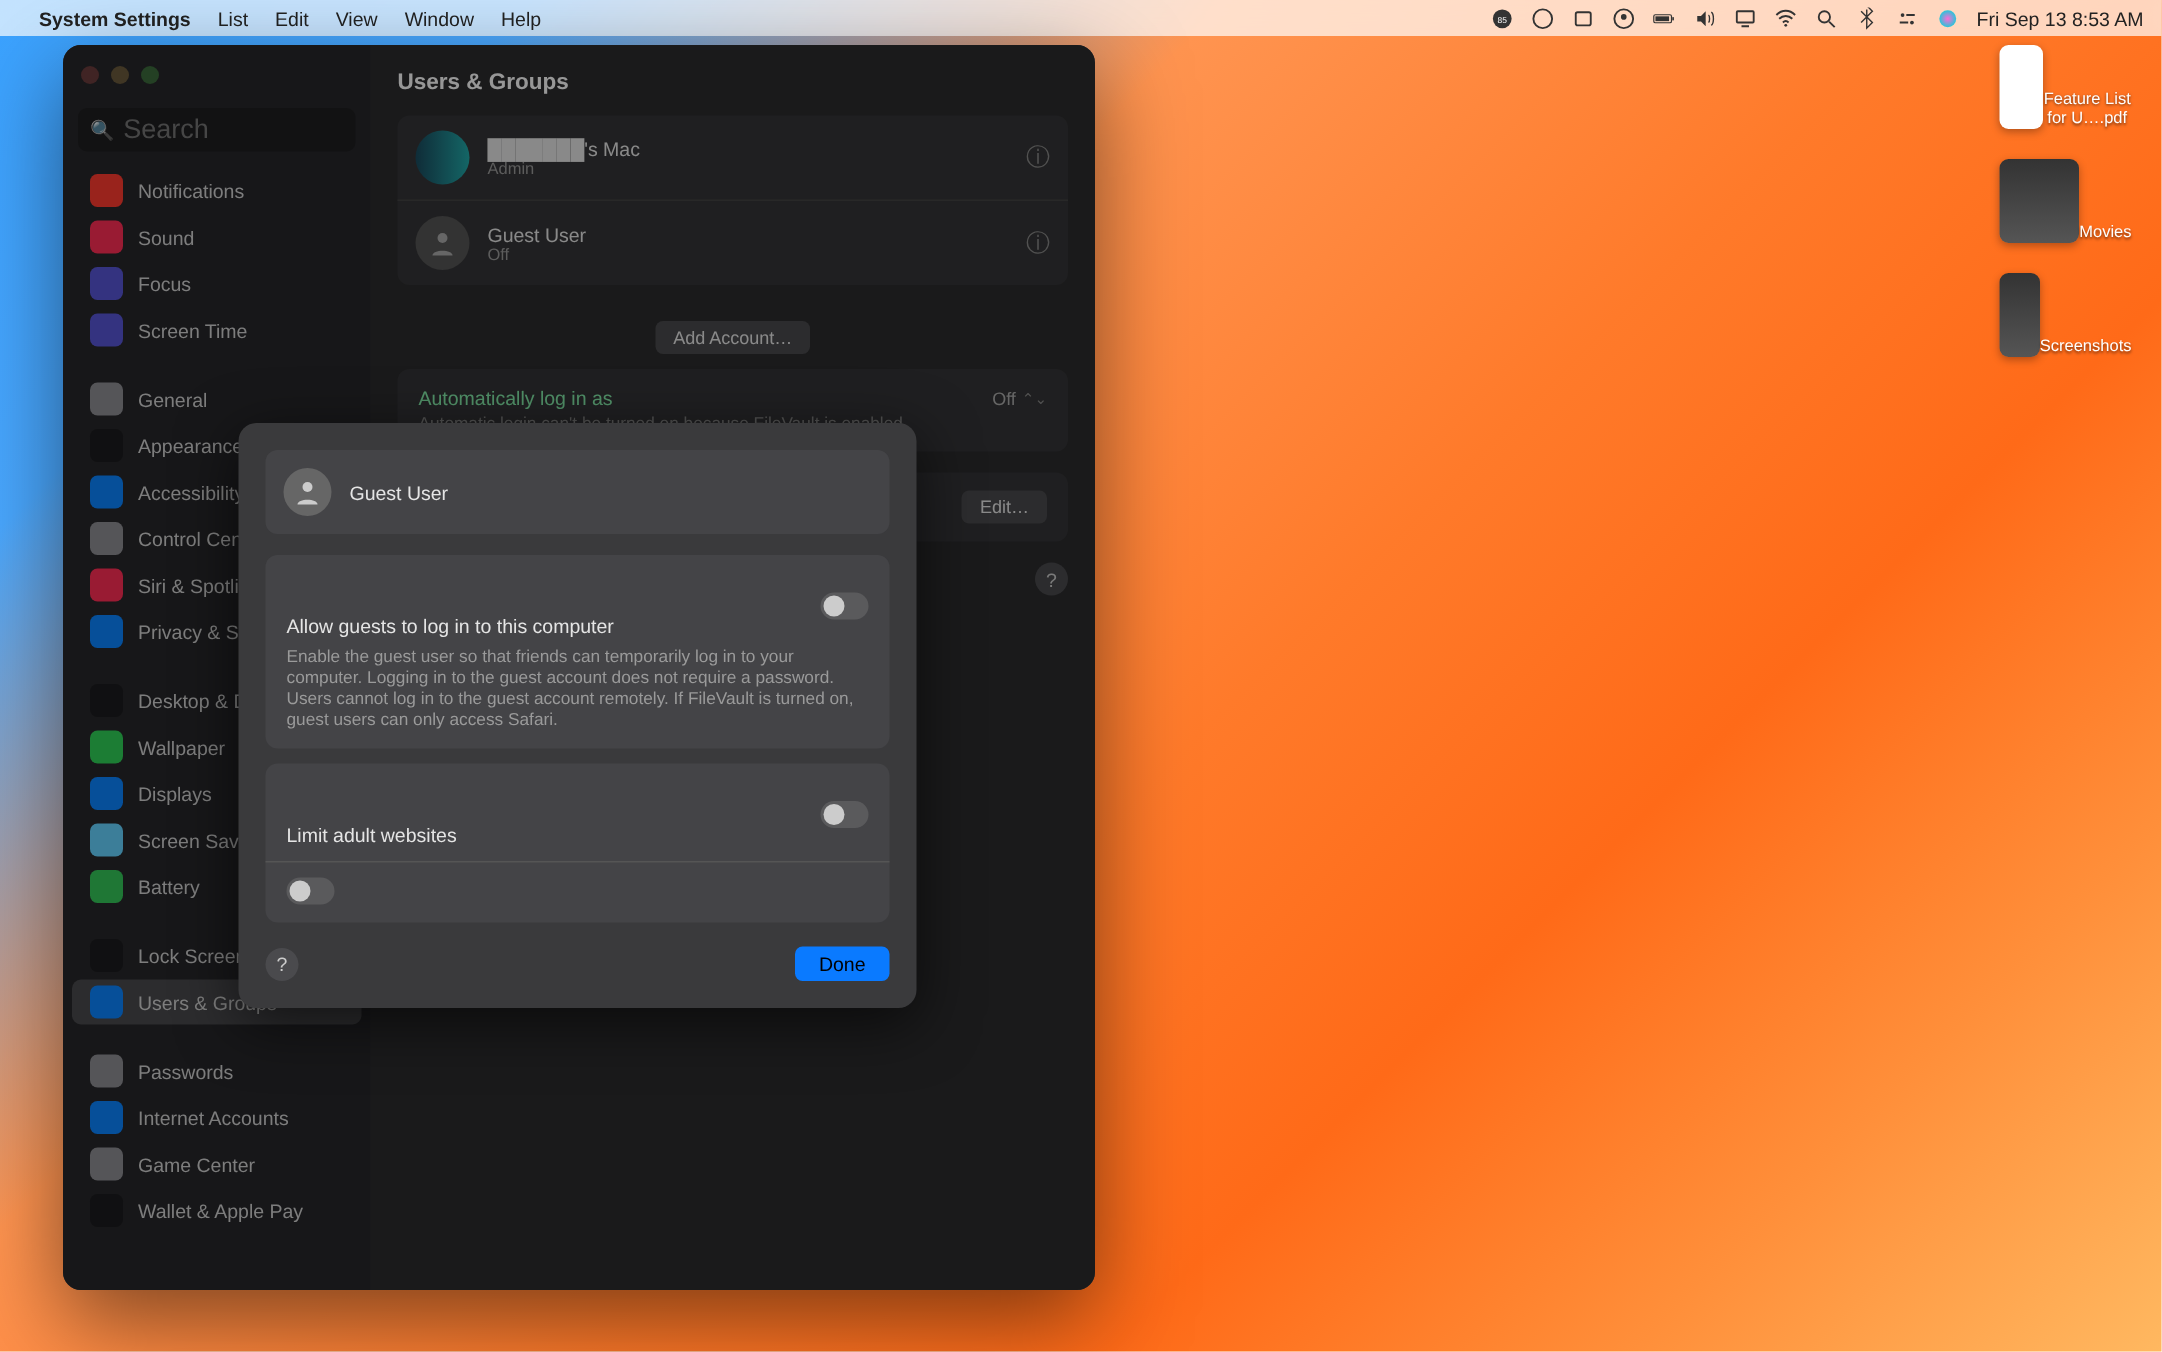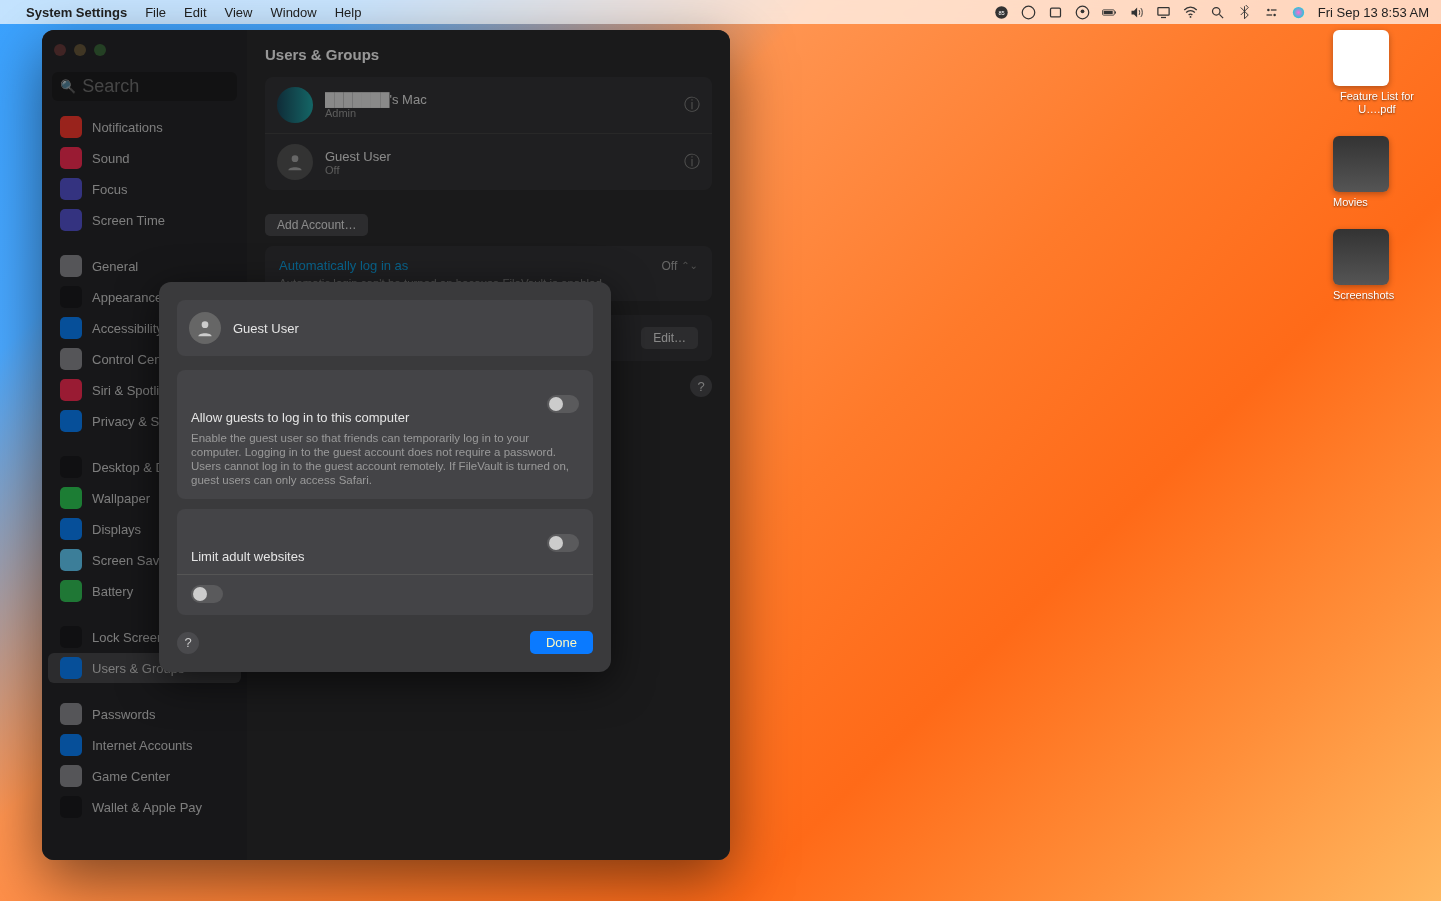--- a/index.html
+++ b/index.html
@@ -22,21 +22,21 @@
   }
   .menu-bar .apple { font-size:15px; margin-right:14px; }
   .menu-bar .app-name { font-weight:600; margin-right:18px; }
   .menu-bar .menu-item { margin-right:18px; }
   .menu-bar .status { margin-left:auto; display:flex; align-items:flex-start; gap:12px; }
   .menu-bar .status span { display:inline-flex; align-items:center; }
   .status-icon svg { width:15px; height:15px; }
 
   
   .desktop-icons { position:absolute; top:30px; right:20px; display:flex; flex-direction:column; gap:20px; align-items:center; }
-  .d-icon { width:88px; display:flex; flex-direction:column; align-items:flex-start; cursor:default; }
+  .d-icon { width:88px; display:flex; flex-direction:row; align-items:flex-end; cursor:default; }
   .d-icon .ic { width:56px; height:56px; background:#fff; border-radius:6px; box-shadow:0 2px 6px rgba(0,0,0,.3); }
   .d-icon .ic.folder { background:linear-gradient(#333,#555); }
   .d-icon .lbl { margin-top:4px; text-align:center; font-size:11px; color:#fff; text-shadow:0 1px 2px rgba(0,0,0,.6); line-height:13px; }
 
   
   .window {
     position:absolute; top:30px; left:42px;
     width:688px; height:830px;
     background:#2c2c2e;
     border-radius:12px;
@@ -61,25 +61,25 @@
   .main { flex:1; padding:16px 18px; background:#2c2c2e; overflow-y:auto; }
   .main-title { font-weight:600; font-size:15px; color:#fcfcfc; margin-bottom:14px; }
   .card { background:#353537; border-radius:8px; margin-bottom:14px; }
   .user-row { display:flex; align-items:center; gap:12px; padding:10px 12px; border-bottom:1px solid #444; }
   .user-row:last-child { border-bottom:none; }
   .avatar { width:36px; height:36px; border-radius:50%; background:#555; display:flex; align-items:center; justify-content:center; color:#aaa; }
   .user-info { flex:1; }
   .user-info .nm { font-size:13px; color:#e5e5e5; }
   .user-info .sub { font-size:11px; color:#9a9a9a; }
   .info-ic { color:#888; font-size:16px; }
-  .btn-row { display:flex; justify-content:flex-start; padding:10px 0; }
+  .btn-row { display:flex; justify-content:center; padding:10px 0; }
   .btn { background:#4a4a4d; color:#e5e5e5; border:none; padding:4px 12px; border-radius:5px; font-size:12px; }
   .auto-card { padding:12px 14px; }
   .auto-head { display:flex; align-items:center; }
-  .auto-head .lbl { flex:1; color:#0ea5e9; }
+  .auto-head .lbl { flex:1; color:#86efac; }
   .auto-head .val { color:#aaa; font-size:12px; margin-right:4px; }
   .auto-sub { font-size:11.5px; color:#888; margin-top:4px; }
   .net-row { display:flex; align-items:center; padding:12px 14px; }
   .net-row .lbl { flex:1; }
   .help-row { display:flex; justify-content:flex-end; margin-top:4px; }
   .help-btn { width:22px; height:22px; border-radius:50%; background:#4a4a4d; color:#ccc; display:flex; align-items:center; justify-content:center; font-size:13px; }
 
   
   .dim-overlay {
     position:absolute; inset:0;
@@ -102,31 +102,31 @@
   .sheet .hdr-card .av { width:32px; height:32px; border-radius:50%; background:#666; display:flex; align-items:center; justify-content:center; }
   .sheet .opt-card { background:#444447; border-radius:8px; padding:12px 14px; margin-bottom:10px; }
   .sheet .opt-row { display:flex; align-items:center; }
   .sheet .opt-row .lbl { flex:1; font-size:13px;margin-top:28px; }
   .sheet .opt-desc { font-size:11.5px; color:#9a9a9a; margin-top:6px; line-height:14px; }
   .sheet .sep { height:1px; background:#555; margin:10px -14px; }
   .toggle { width:32px; height:18px; border-radius:10px; background:#5a5a5c; position:relative; cursor:pointer; }
   .toggle .knob { position:absolute; top:2px; left:2px; width:14px; height:14px; border-radius:50%; background:#ccc; }
   .sheet-foot { display:flex; align-items:center; margin-top:16px; }
   .sheet-foot .help-btn { margin-right:auto; }
-  .btn-primary { background:#0a7aff; color:#fef9c3; border:none; padding:4px 16px; border-radius:5px; font-size:13px; }
+  .btn-primary { background:#0a7aff; color:#000000; border:none; padding:4px 16px; border-radius:5px; font-size:13px; }
 
   .chevrons { font-size:10px; color:#888; }
 </style>
 </head>
 <body>
 
 <div class="menu-bar">
   <span class="apple"></span>
   <span class="app-name">System Settings</span>
-  <span id="menubar-items"><span class="menu-item">File</span><span class="menu-item">Edit</span><span class="menu-item">View</span><span class="menu-item">Window</span><span class="menu-item">Help</span></span>
+  <span id="menubar-items"><span class="menu-item">List</span><span class="menu-item">Edit</span><span class="menu-item">View</span><span class="menu-item">Window</span><span class="menu-item">Help</span></span>
   <div class="status">
     <span class="status-icon">
         <svg viewBox="0 0 24 24">
           <circle cx="12" cy="12" r="10" fill="#333"></circle>
           <text x="12" y="16" font-size="9" text-anchor="middle" fill="#fff">85</text>
         </svg>
       </span>
     <span class="status-icon">
         <svg viewBox="0 0 24 24">
           <circle cx="12" cy="12" r="10" fill="none" stroke="#333" stroke-width="2"></circle>

